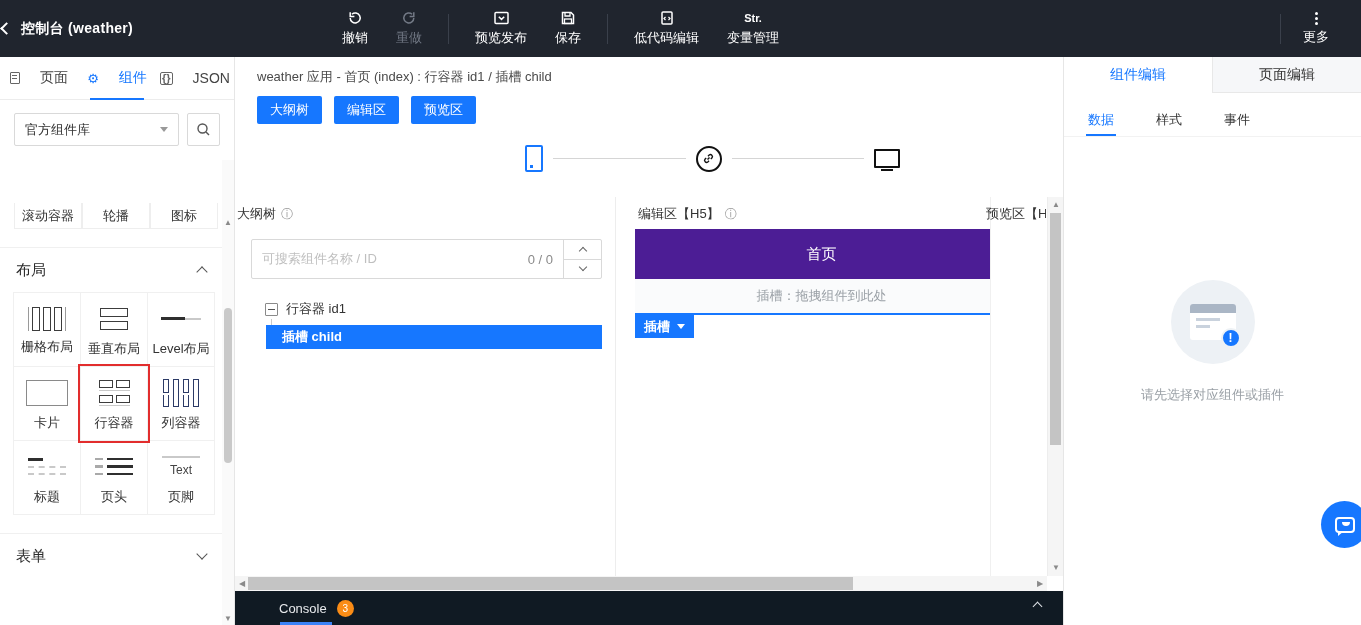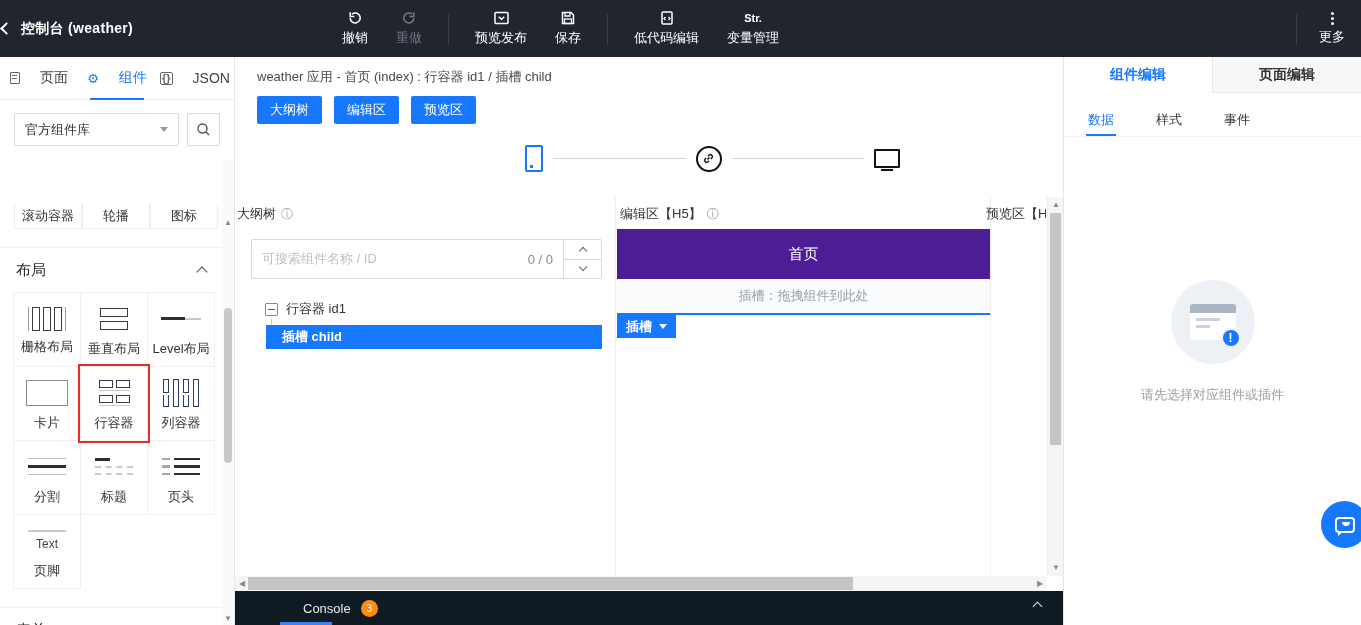--- a/index.html
+++ b/index.html
@@ -13,21 +13,21 @@
   .tb-left { display:flex; align-items:center; gap:10px; padding-left:2px; width:330px; cursor:pointer; }
   .back-chev { width:9px; height:9px; border-left:2px solid #fff; border-bottom:2px solid #fff;
     transform:rotate(45deg); display:inline-block; }
   .tb-title { font-size:14px; font-weight:bold; letter-spacing:.3px; }
   .tb-center { display:flex; align-items:center; gap:4px; }
   .tb-action { display:flex; flex-direction:column; align-items:center; gap:3px; padding:4px 12px;
     font-size:13px; cursor:pointer; color:#fff; }
   .tb-action.disabled { color:#737a86; }
   .tb-action svg { display:block; }
   .tb-sep { width:1px; height:30px; background:#3a404b; margin:0 10px; }
-  .tb-right { margin-left:auto; display:flex; align-items:center; padding-right:4px;font-family:Liberation Mono, monospace; }
+  .tb-right { margin-left:auto; display:flex; align-items:center; padding-right:20px;font-family:Liberation Mono, monospace; }
   .dots-icon { display:flex; flex-direction:column; gap:2px; align-items:center; height:14px; justify-content:center;}
   .dots-icon i { width:3px; height:3px; background:#fff; border-radius:50%; display:block; }
   .str-icon { font-size:11px; font-weight:bold; color:#fff; height:16px; line-height:16px; }
 
   
   .sidebar { position:absolute; top:57px; left:0; width:235px; bottom:0; background:#fff;
     border-right:1px solid #e6e6e6; overflow:hidden; }
   .sb-tabs { display:flex; height:43px; border-bottom:1px solid #ececec; align-items:center; }
   .sb-tab { flex:1; display:flex; align-items:center; justify-content:center; gap:20px; font-size:14px;
     color:#444; height:100%; cursor:pointer; position:relative; }
@@ -130,21 +130,21 @@
   .tree { position:absolute; left:0; right:0; top:100px; }
   .tnode { display:flex; align-items:center; gap:8px; padding-left:30px; height:24px; font-size:13px; color:#333; cursor:pointer;}
   .texp { width:13px; height:13px; border:1px solid #8a8a8a; border-radius:1px; position:relative; background:#fff;}
   .texp::after{content:"";position:absolute;left:2px;right:2px;top:5px;height:1.4px;background:#555;}
   .tchild-row { position:relative; margin-top:4px; height:24px; }
   .tconn { position:absolute; left:36px; top:-6px; width:10px; height:16px; border-left:1px solid #c9c9c9; border-bottom:1px solid #c9c9c9; }
   .tchild { position:absolute; left:31px; right:13px; top:0; height:24px; background:#1677ff; color:#ffffff;
     font-size:13px; font-weight:bold; display:flex; align-items:center; padding-left:16px; cursor:pointer; }
 
   
-  .editor { position:absolute; left:382px; top:0; width:373px; bottom:0;padding-left:32px; }
+  .editor { position:absolute; left:400px; top:0; width:373px; bottom:0;padding-left:32px; }
   .page-head { position:absolute; left:0; top:32px; width:430px; height:50px; background:#4c1d95; }
   .page-title { position:absolute; left:0; width:373px; top:0; height:50px; color:#fff; font-size:15px;
     display:flex; align-items:center; justify-content:center; }
   .slot-area { position:absolute; left:0; top:82px; width:373px; height:36px; background:#fafbfc;
     border-bottom:2px solid #1677ff; display:flex; align-items:center; justify-content:center;
     color:#9aa0a6; font-size:13px; cursor:pointer; }
   .slot-tag { position:absolute; left:0; top:118px; height:23px; background:#1677ff; color:#fff;
     font-size:13px; font-weight:bold; display:flex; align-items:center; gap:7px; padding:0 9px; cursor:pointer; }
   .slot-tag .caret { width:0; height:0; border-left:4.5px solid transparent; border-right:4.5px solid transparent;
     border-top:5px solid #fff; }
@@ -158,31 +158,31 @@
   .vscroll .thumb { position:absolute; left:2px; width:11px; top:16px; height:232px; background:#c4c4c4; }
 
   
   .hscroll { position:absolute; left:0; right:16px; bottom:34px; height:15px; background:#f5f5f5; }
   .hscroll .arr { position:absolute; top:0; width:14px; height:15px; text-align:center; font-size:8px;
     color:#8a8a8a; line-height:15px; }
   .hscroll .thumb { position:absolute; left:13px; top:1px; height:13px; width:605px; background:#c4c4c4; }
 
   
   .console { position:absolute; left:0; right:0; bottom:0; height:34px; background:#101a23;
-    display:flex; align-items:center; padding-left:68px; gap:10px; }
+    display:flex; align-items:center; padding-left:44px; gap:10px; }
   .console-label { color:#e8eaed; font-size:13px; }
   .console-badge { min-width:17px; height:17px; border-radius:9px; background:#fa8c16; color:#fff;
     font-size:10px; display:flex; align-items:center; justify-content:center; padding:0 4px; }
   .console-chev { position:absolute; right:22px; top:12px; width:7px; height:7px; border-right:1.6px solid #dfe3e8;
     border-bottom:1.6px solid #dfe3e8; transform:rotate(-135deg); cursor:pointer; }
   .console-strip { position:absolute; left:45px; bottom:0; width:52px; height:3px; background:#3b82f6; }
 
   
   .inspector { position:absolute; top:57px; right:0; width:298px; bottom:0; background:#fff; border-left:1px solid #e6e6e6; }
-  .insp-tabs { display:flex; height:36px;font-weight:bold; }
+  .insp-tabs { display:flex; height:36px; }
   .insp-tab { flex:1; display:flex; align-items:center; justify-content:center; font-size:14px; cursor:pointer; }
   .insp-tab.active { background:#fff; color:#1677ff; }
   .insp-tab.idle { background:#f6f7f9; color:#333; border-bottom:1px solid #e8e8e8; border-left:1px solid #e8e8e8; }
   .insp-subtabs { display:flex; gap:42px; padding:18px 0 0 24px; height:44px; border-bottom:1px solid #f2f2f2; }
   .insp-subtab { font-size:13px; color:#333; cursor:pointer; position:relative; padding-bottom:12px; }
   .insp-subtab.active { color:#1677ff; }
   .insp-subtab.active::after { content:""; position:absolute; left:-2px; right:-2px; bottom:0; height:2px; background:#1677ff; }
   .empty-state { display:flex; flex-direction:column; align-items:center; margin-top:143px; }
   .empty-circle { width:84px; height:84px; border-radius:50%; background:#edf1f5; position:relative;
     display:flex; align-items:center; justify-content:center; }
@@ -364,28 +364,20 @@
         <div class="comp-card">
           <span class="ic ic-colc">
               <i class="sp"></i>
               <i></i>
               <i class="sp"></i>
               <i></i>
             </span>
           <span class="card-label">列容器</span>
         </div>
         <div class="comp-card">
-          <span class="ic ic-div">
-              <i class="g"></i>
-              <i class="d"></i>
-              <i class="g"></i>
-            </span>
-          <span class="card-label">分割</span>
-        </div>
-        <div class="comp-card">
           <span class="ic ic-title">
               <i class="bar"></i>
               <i class="dash"></i>
               <i class="dash"></i>
             </span>
           <span class="card-label">标题</span>
         </div>
         <div class="comp-card">
           <span class="ic ic-ph">
             <span class="pr">

